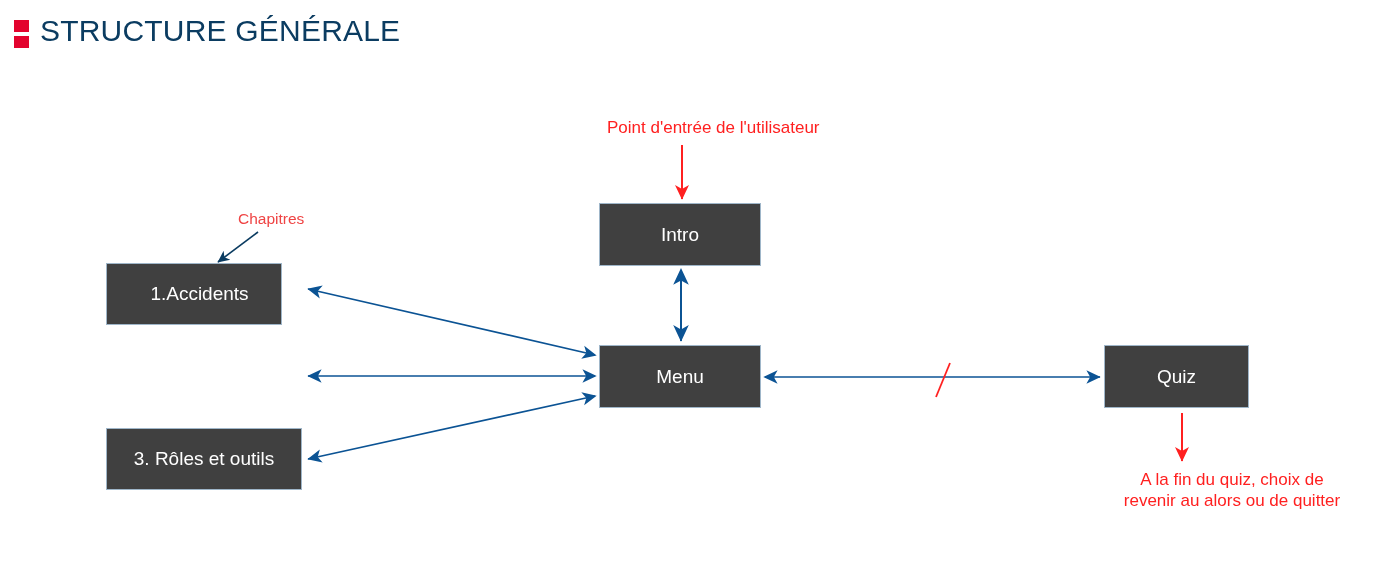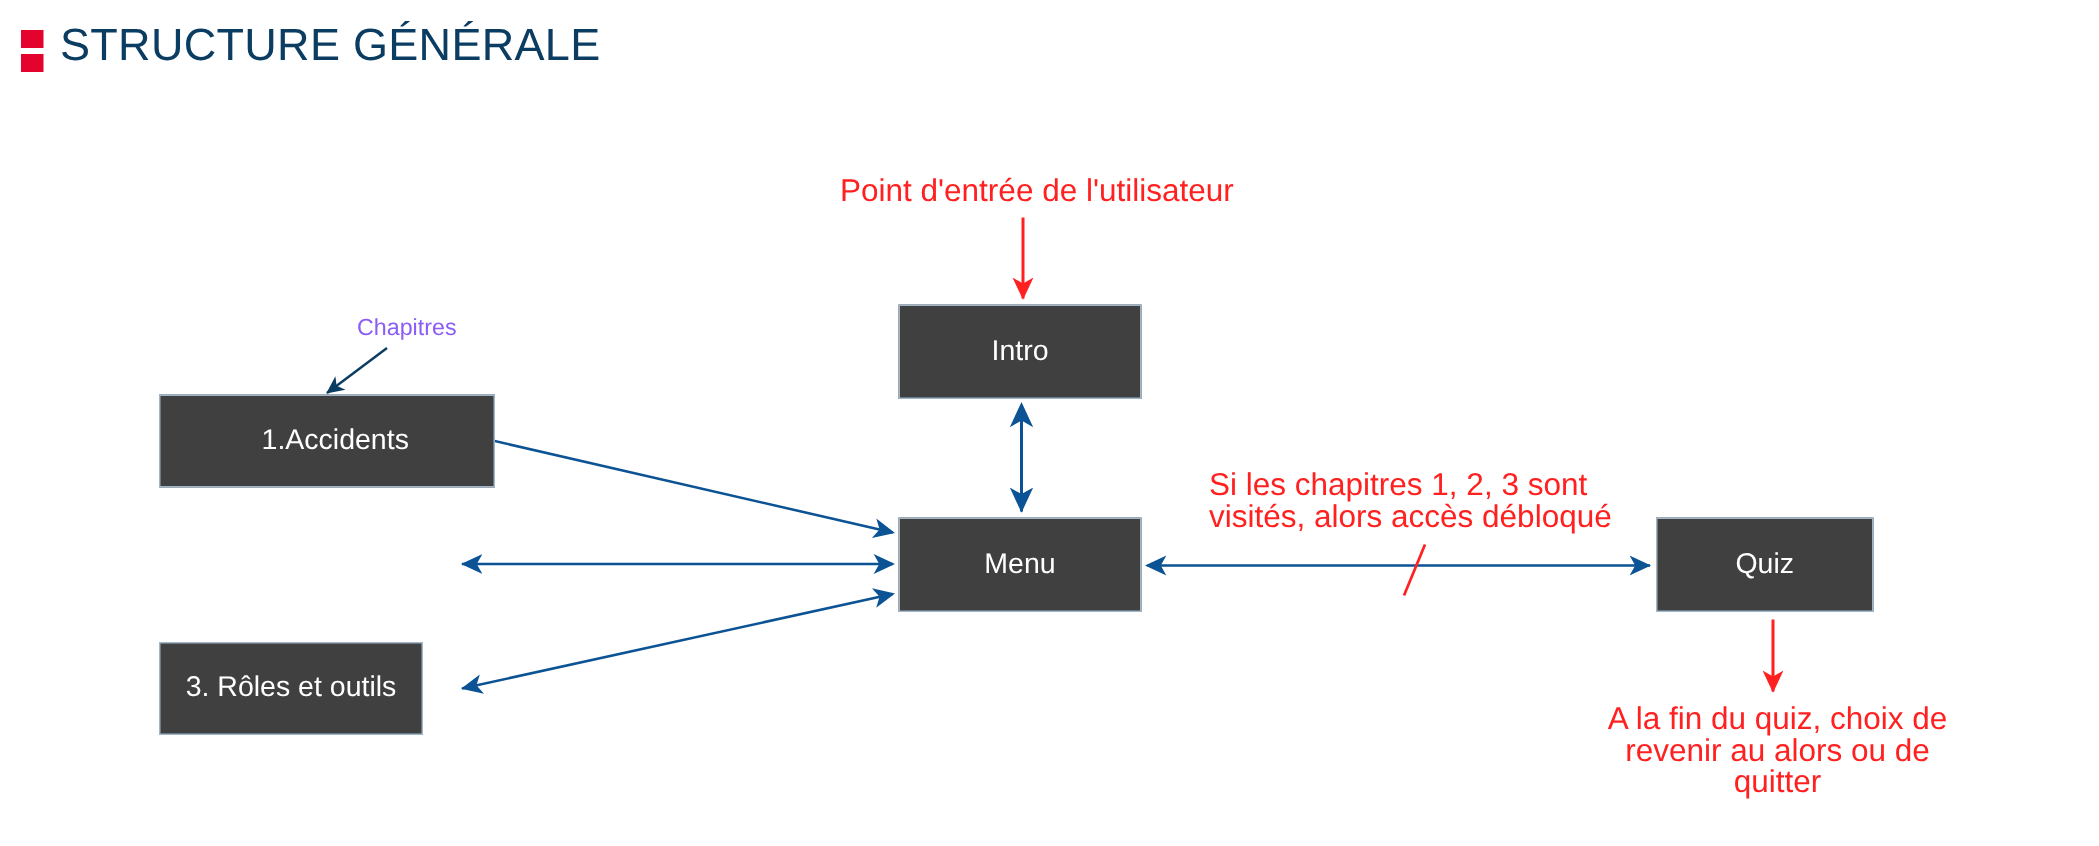--- a/index.html
+++ b/index.html
@@ -68,41 +68,42 @@
     align-items: center;
     justify-content: center;
     text-align: center;
     z-index: 3;
     user-select: none;
   }
 
   #node-intro     { left: 599px;  top: 203px; width: 162px; height: 63px; }
   #node-menu      { left: 599px;  top: 345px; width: 162px; height: 63px; }
   #node-quiz      { left: 1104px; top: 345px; width: 145px; height: 63px; }
-  #node-chap-1    { left: 106px;  top: 263px; width: 224px; height: 62px; padding-left: 11px; }
+  #node-chap-1    { left: 106px;  top: 263px; width: 176px; height: 62px; padding-left: 11px; }
   #node-chap-2    { left: 106px;  top: 345px; width: 196px; height: 62px; }
-  #node-chap-3    { left: 106px;  top: 428px; width: 176px; height: 62px; }
+  #node-chap-3    { left: 106px;  top: 428px; width: 196px; height: 62px; }
 
   
   .annotation {
     position: absolute;
     color: #FF2020;
-    font-size: 21px;
+    font-size: 17px;
     line-height: 21px;
     white-space: pre-line;
     z-index: 4;
     user-select: none;
+    margin-left: 47px;
   }
   #anno-entry   { left: 560px;  top: 117px; text-align: center; }
   #anno-unlock  { left: 806px;  top: 313px; text-align: left; }
   #anno-endquiz { left: 1059px; top: 469px; text-align: center; width: 252px; }
 
   .label-note {
     position: absolute;
-    color: #8b5cf6;
+    color: #ef4444;
     font-size: 15.5px;
     line-height: 20px;
     z-index: 4;
     user-select: none;
   }
   #anno-chapitres { left: 238px; top: 209px; }
 
   
   #connectors {
     position: absolute;
@@ -162,19 +163,17 @@
     <line x1="258" y1="232" x2="218" y2="262" stroke="#0B3C61" stroke-width="1.6" marker-end="url(#arrow-navy)"></line>
   </svg>
 
   <div class="node" id="node-intro">Intro</div>
   <div class="node" id="node-quiz">Quiz</div>
   <div class="node" id="node-menu">Menu</div>
   <div class="node" id="node-chap-1">1.Accidents</div>
   <div class="node" id="node-chap-3">3. Rôles et outils</div>
 
   <div class="annotation" id="anno-entry">Point d'entrée de l'utilisateur</div>
-  <div class="annotation" id="anno-unlock">Si les chapitres 1, 2, 3 sont
-visités, alors accès débloqué</div>
   <div class="annotation" id="anno-endquiz">A la fin du quiz, choix de
 revenir au alors ou de quitter</div>
   <div class="label-note" id="anno-chapitres">Chapitres</div>
 
 </div>
 
 </body></html>

